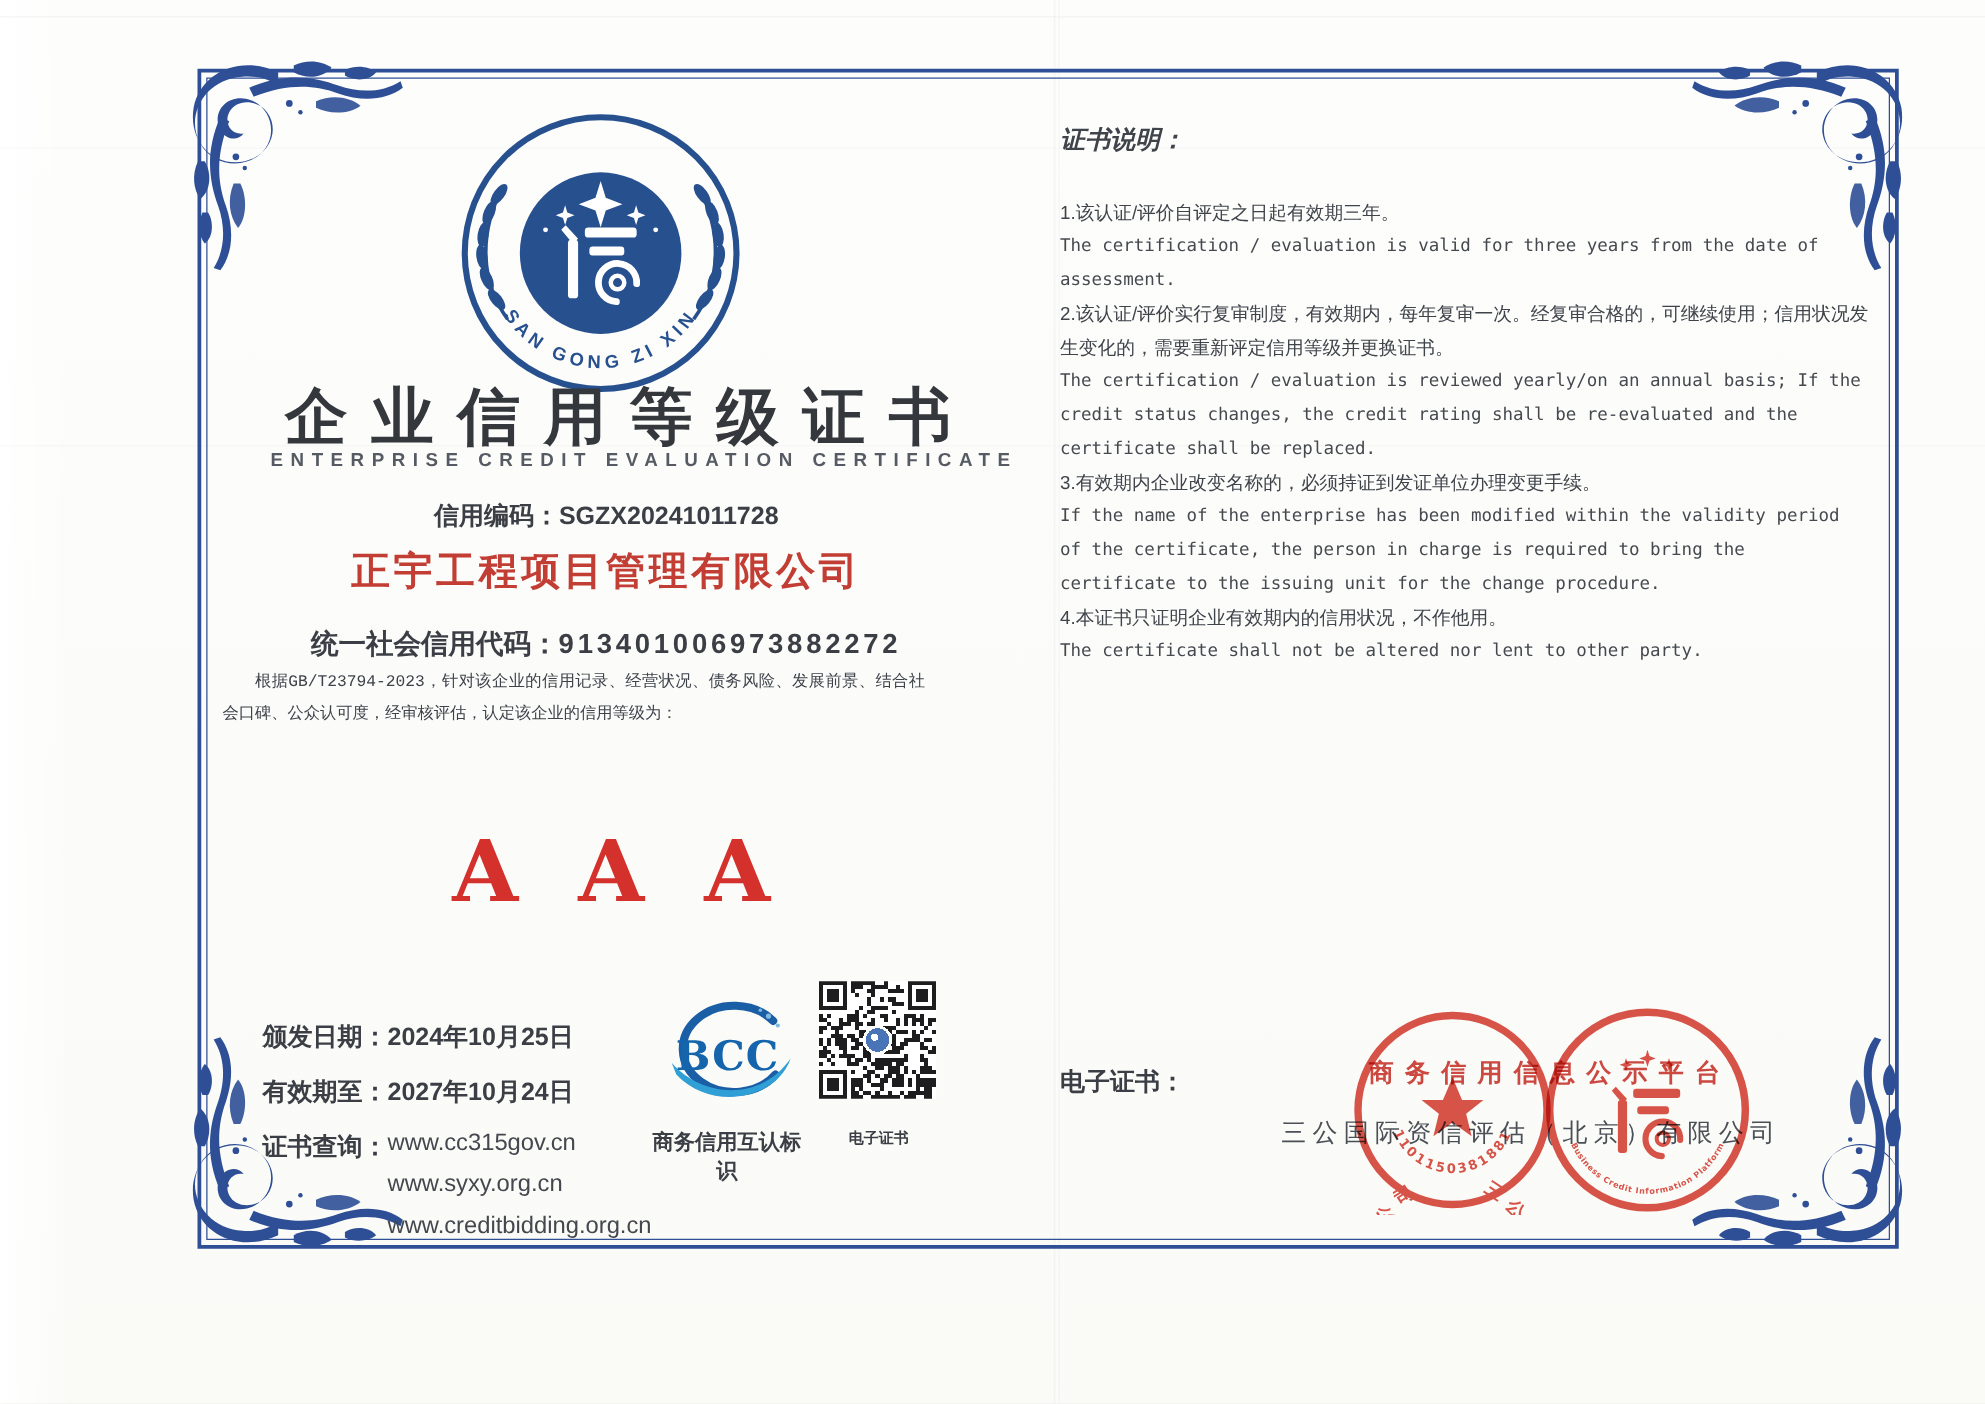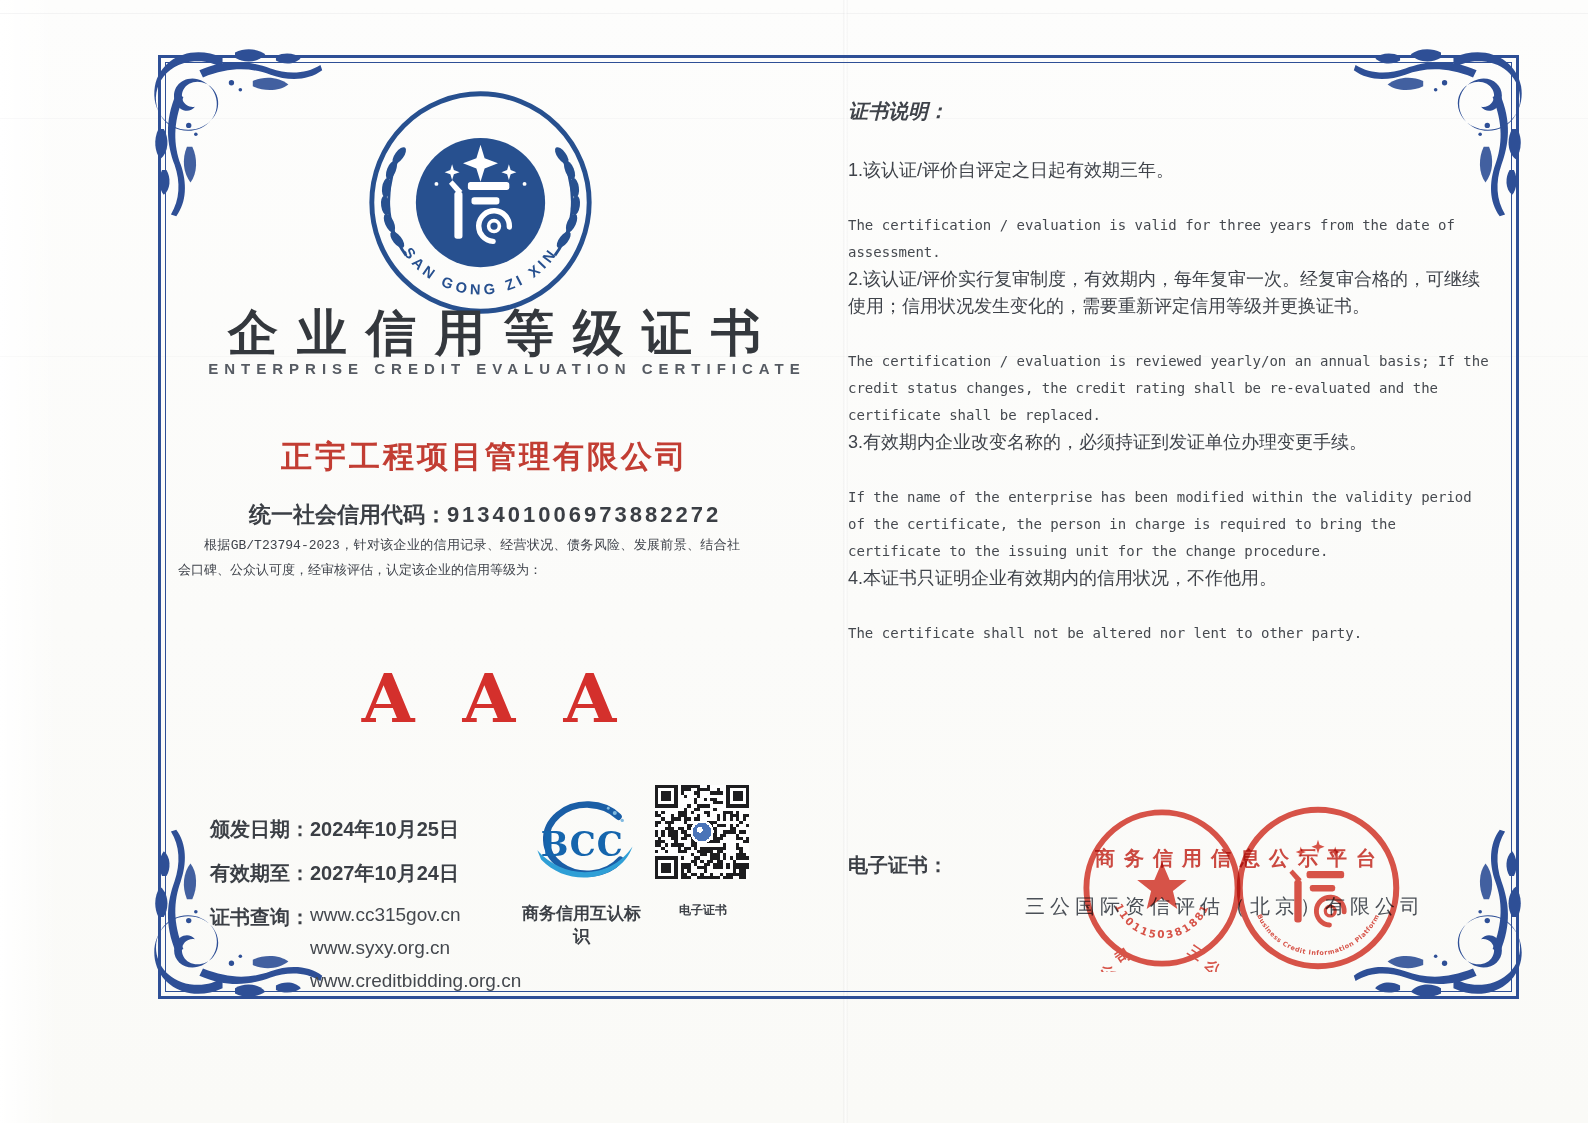--- a/index.html
+++ b/index.html
@@ -17,22 +17,22 @@
   .frame-inner{position:absolute;left:4px;top:4px;right:4px;bottom:4px;border:1px solid #2e4f96;}
   .fl{width:178px;height:178px;color:#2e4f96;}
   .fl svg{width:100%;height:100%;}
   .fl-tl{left:146px;top:40px;}
   .fl-tr{left:1352px;top:40px;transform:scaleX(-1);}
   .fl-bl{left:146px;top:828px;transform:scaleY(-1);}
   .fl-br{left:1352px;top:828px;transform:rotate(180deg);}
   .logo-wrap{left:363px;top:85px;width:235px;height:228px;}
   .cert-title{left:165px;top:300px;width:640px;text-align:center;font-size:50px;font-weight:700;
               letter-spacing:19px;padding-left:19px;color:#34383d;}
-  .cert-subtitle{left:165px;top:360px;width:640px;text-align:center;font-size:15px;font-weight:600;
-                 letter-spacing:6px;padding-left:22px;color:#565b63;}
+  .cert-subtitle{left:165px;top:360px;width:640px;text-align:right;font-size:15px;font-weight:600;
+                 letter-spacing:6px;padding-left:9px;color:#565b63;}
   .credit-code{left:165px;top:399px;width:640px;text-align:center;font-size:20px;font-weight:700;color:#3b3f45;}
   .company{left:165px;top:436px;width:640px;text-align:center;font-size:31px;font-weight:700;
            letter-spacing:3px;color:#c23d33;}
   .uscc{left:165px;top:500px;width:640px;text-align:center;font-size:22px;font-weight:700;color:#3b3f45;}
   .uscc .val{letter-spacing:3px;}
   .statement{left:178px;top:533px;width:562px;font-size:13px;line-height:1.95;font-weight:500;
              text-align:justify;text-indent:2em;color:#3e424a;font-family:Liberation Mono, monospace;}
   .grade{left:165px;top:658px;width:640px;text-align:center;font-family:"DejaVu Serif","Liberation Serif",serif;
          font-size:68px;font-weight:700;letter-spacing:48px;padding-left:28px;color:#d4302c;}
   .dates{left:210px;top:816px;font-size:20px;font-weight:600;color:#3b3f45;}
@@ -40,22 +40,22 @@
   .urls{display:inline-block;vertical-align:top;text-align:left;}
   .urls .url{font-size:19px;font-weight:500;margin-bottom:11px;color:#44484e;}
   .bcc-wrap{left:528px;top:798px;width:112px;height:94px;}
   .qr-wrap{left:655px;top:785px;width:94px;height:94px;background:#fff;}
   .qr-wrap svg{width:100%;height:100%;display:block;}
   .caption-l{left:514px;top:902px;width:135px;text-align:center;font-size:17px;font-weight:600;color:#3b3f45;}
   .caption-r{left:653px;top:902px;width:100px;text-align:center;font-size:12px;font-weight:600;color:#3b3f45;}
   
   .notes-head{left:848px;top:98px;font-size:20px;font-weight:600;color:#3f434a;font-style:italic;}
   .notes{left:848px;top:157px;width:648px;}
-  .note .zh{font-size:18px;line-height:27px;font-weight:500;color:#3f434a;}
-  .note .en{font-family:"DejaVu Sans Mono","Liberation Mono",monospace;font-size:14px;line-height:27px;color:#45494f;margin-top:28px;}
+  .note .zh{font-size:15px;line-height:27px;font-weight:500;color:#3f434a;}
+  .note .en{font-family:"DejaVu Sans Mono","Liberation Mono",monospace;font-size:14px;line-height:27px;color:#45494f;}
   .issuer-label{left:848px;top:852px;font-size:20px;font-weight:600;color:#3b3f45;}
   .issuer-red{left:1090px;top:845px;width:300px;text-align:center;font-size:20px;font-weight:600;
               letter-spacing:9px;color:#cf4a42;z-index:3;mix-blend-mode:multiply;white-space:nowrap;}
   .issuer-dark{left:1015px;top:893px;width:420px;text-align:center;font-size:20px;font-weight:500;
                letter-spacing:5px;color:#4b5057;z-index:1;white-space:nowrap;}
   .seal{z-index:2;mix-blend-mode:multiply;opacity:.92;}
   .seal svg{width:100%;height:100%;}
   .seal-left{left:1078px;top:804px;width:168px;height:168px;}
   .seal-right{left:1232px;top:802px;width:172px;height:172px;}
 </style>
@@ -158,20 +158,23 @@
       </g>
       <g style="color:#ffffff">
         <use href="#xinGlyph" transform="translate(0,2) scale(0.92)"></use>
       </g>
     </svg>
   </div>
 
   <div class="abs cert-title">企业信用等级证书</div>
   <div class="abs cert-subtitle">ENTERPRISE CREDIT EVALUATION CERTIFICATE</div>
 
+  <div class="abs credit-code">
+    <span>信用编码：</span><span>SGZX20241011728</span>
+  </div>
 
   <div class="abs company">正宇工程项目管理有限公司</div>
 
   <div class="abs uscc">
     <span>统一社会信用代码：</span><span class="val">913401006973882272</span>
   </div>
 
   <div class="abs statement">根据GB/T23794-2023，针对该企业的信用记录、经营状况、债务风险、发展前景、结合社会口碑、公众认可度，经审核评估，认定该企业的信用等级为：</div>
 
   <div class="abs grade">AAA</div>

